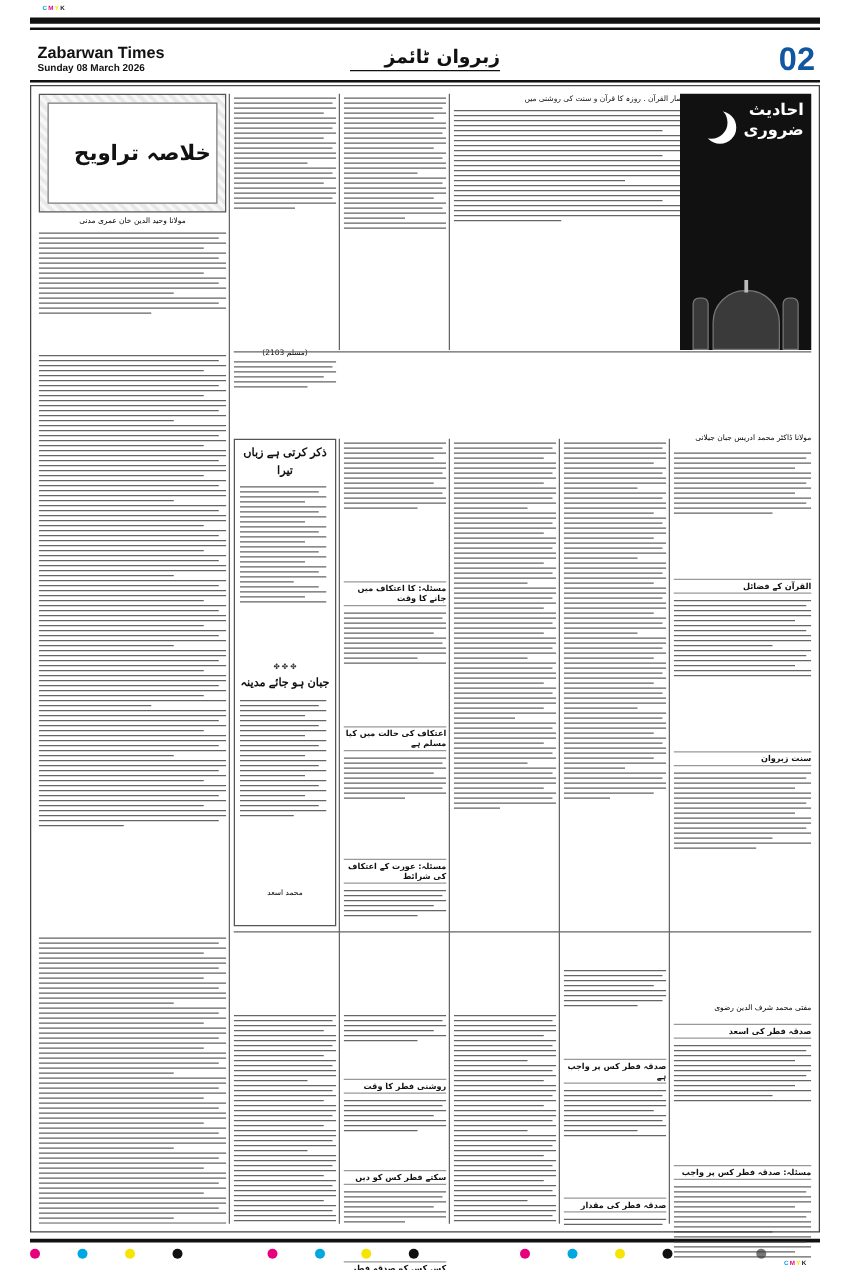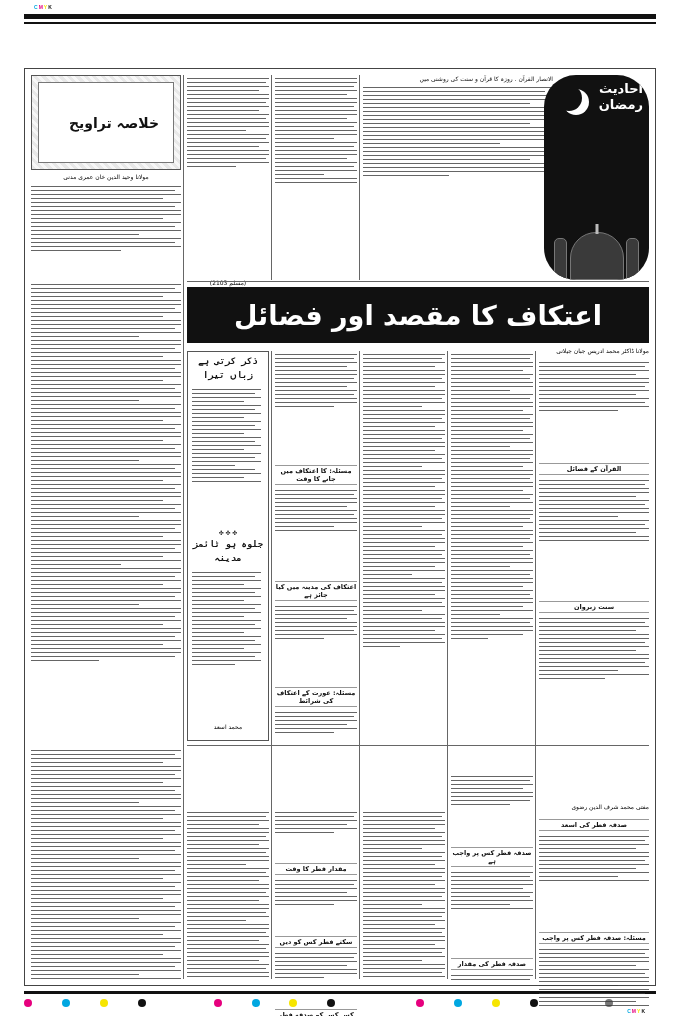--- a/index.html
+++ b/index.html
@@ -77,40 +77,40 @@
   
   .banner{
     position:absolute;background:#111;color:#fff;
     display:flex;align-items:center;justify-content:center;
     font-family:"DejaVu Sans",sans-serif;
     direction:rtl;font-weight:bold;
   }
   .banner.b1{font-size:27px;}
   .banner.b2{font-size:23px;}
   .mini-head{
-    font-family:"DejaVu Sans",sans-serif;direction:rtl;text-align:center;
+    font-family:"DejaVu Sans",sans-serif;direction:rtl;text-align:right;
     font-size:6.5px;font-weight:bold;color:#111;margin:4px 0 2px;
     border-top:1px solid #999;border-bottom:1px solid #999;padding:1px 0;
   }
   .boxed{
     border:1px solid #555;box-sizing:border-box;
   }
   
   .ornament{
     position:absolute;border:1px solid #555;box-sizing:border-box;
     background:
       repeating-linear-gradient(45deg,#e8e8e8 0 3px,#f7f7f7 3px 6px);
   }
   .ornament .inner{
     position:absolute;inset:6px;border:1px solid #777;background:#fff;
     display:flex;align-items:center;justify-content:center;
   }
   .ornament .ttl{
     font-family:"DejaVu Sans",sans-serif;direction:rtl;
-    font-size:14px;font-weight:bold;color:#111;margin-left:16px;
+    font-size:17px;font-weight:bold;color:#111;margin-left:16px;
   }
   
   .emblem{
     position:absolute;background:#111;color:#fff;box-sizing:border-box;
     overflow:hidden;
   }
   .emblem .etitle{
     position:absolute;right:6px;top:6px;
     font-family:"DejaVu Sans",sans-serif;direction:rtl;
     font-size:13px;font-weight:bold;line-height:1.25;color:#fff;text-align:right;
@@ -132,21 +132,21 @@
     position:absolute;bottom:0;width:11px;height:40px;background:#3a3a3a;border:1px solid #777;
     border-radius:5px 5px 0 0;
   }
   .emblem .min.l{left:10px}
   .emblem .min.r{right:10px}
   .byline{
     font-family:"DejaVu Sans",sans-serif;direction:rtl;text-align:left;
     font-size:6px;color:#111;margin-bottom:2px;
   }
   .poem{
-    font-family:Liberation Mono, monospace;direction:rtl;text-align:center;
+    font-family:Liberation Sans, sans-serif;direction:rtl;text-align:center;
     font-size:8px;line-height:1.5;color:#111;
   }
   .poem .t{font-size:9px;font-weight:bold;margin-bottom:3px}
   .center-star{text-align:center;font-size:6px;color:#333;margin:3px 0}
   .cap{font-size:6px;direction:rtl;text-align:center;font-family:"DejaVu Sans",sans-serif;}
 </style>
 </head>
 <body>
 
 <div class="page">
@@ -169,20 +169,29 @@
       <i style="left:36%;background:#00a7e1"></i>
     <i style="left:42%;background:#f6e500"></i>
       <i style="left:48%;background:#111"></i>
     <i style="left:62%;background:#e6007e"></i>
       <i style="left:68%;background:#00a7e1"></i>
     <i style="left:74%;background:#f6e500"></i>
       <i style="left:80%;background:#111"></i>
     <i style="left:92%;background:#777"></i>
   </div>
 
+  <div class="masthead">
+    <div class="brand">Zabarwan Times</div>
+    <div class="brand-date">Sunday 08 March 2026</div>
+    <div class="ur-logo">
+      <span>زبروان ٹائمز</span>
+      <span class="rule"></span>
+    </div>
+    <div class="pageno">02</div>
+  </div>
 
   <div class="frame">
 
     <div class="ornament" style="left:6px;top:6px;width:150px;height:95px;">
       <div class="inner">
         <div class="ttl">خلاصہ تراویح</div>
       </div>
     </div>
     <div class="cap" style="position:absolute;left:6px;top:104px;width:150px;">مولانا وحید الدین خان عمری مدنی</div>
 
@@ -299,34 +308,31 @@
         <div class="ln s2"></div>
           <div class="ln s1"></div>
           <div class="ln s3"></div>
           <div class="ln s1"></div>
         <div class="ln s1"></div>
           <div class="ln s2"></div>
           <div class="ln s6"></div>
       </div>
     </div>
 
-    <div class="emblem" style="right:6px;top:6px;width:105px;height:205px;border-radius:32px;">
+    <div class="emblem" style="right:6px;top:6px;width:105px;height:205px;">
       <div class="etitle">
         <div>احادیث</div>
-        <div>رمضان</div>
+        <div>ضروری</div>
       </div>
       <div class="moon"></div>
       <div class="min l"></div>
       <div class="min r"></div>
       <div class="dome"></div>
     </div>
 
-    <div class="banner b1" style="left:162px;right:6px;top:218px;height:56px;">
-      <span>اعتکاف کا مقصد اور فضائل</span>
-    </div>
 
     <div class="cap" style="position:absolute;right:6px;top:278px;width:110px;text-align:right">مولانا ڈاکٹر محمد ادریس جبان جیلانی</div>
 
     <div class="col" style="left:6px;top:212px;width:150px;height:460px;">
       <div class="lines">
         <div class="ln s1"></div>
           <div class="ln s2"></div>
           <div class="ln s1"></div>
           <div class="ln s3"></div>
         <div class="ln s1"></div>
@@ -448,21 +454,21 @@
           <div class="ln s3"></div>
           <div class="ln s2"></div>
           <div class="ln s5"></div>
         <div class="ln s3"></div>
           <div class="ln s2"></div>
           <div class="ln s4"></div>
           <div class="ln s2"></div>
       </div>
       <div class="center-star">✤ ✤ ✤</div>
       <div class="poem">
-        <div class="t">جلوہ ہو ٹائمز مدینہ</div>
+        <div class="t">جبان ہو جائے مدینہ</div>
       </div>
       <div class="lines" style="height:150px">
         <div class="ln s2"></div>
           <div class="ln s3"></div>
           <div class="ln s2"></div>
           <div class="ln s4"></div>
         <div class="ln s2"></div>
           <div class="ln s3"></div>
           <div class="ln s2"></div>
           <div class="ln s4"></div>
@@ -510,21 +516,21 @@
           <div class="ln s1"></div>
           <div class="ln s1"></div>
         <div class="ln s3"></div>
           <div class="ln s1"></div>
           <div class="ln s2"></div>
           <div class="ln s1"></div>
         <div class="ln s1"></div>
           <div class="ln s4"></div>
           <div class="ln s1"></div>
       </div>
-      <div class="mini-head">اعتکاف کی مدینہ میں کیا جائز ہے</div>
+      <div class="mini-head">اعتکاف کی حالت میں کیا مسلم ہے</div>
       <div class="lines" style="height:80px">
         <div class="ln s1"></div>
           <div class="ln s2"></div>
           <div class="ln s1"></div>
           <div class="ln s3"></div>
         <div class="ln s1"></div>
           <div class="ln s1"></div>
           <div class="ln s2"></div>
           <div class="ln s1"></div>
         <div class="ln s5"></div>
@@ -869,21 +875,21 @@
 
     <div class="col" style="left:250px;top:740px;width:82px;bottom:6px;">
       <div class="lines" style="height:50px">
         <div class="ln s1"></div>
           <div class="ln s2"></div>
           <div class="ln s1"></div>
           <div class="ln s3"></div>
         <div class="ln s1"></div>
           <div class="ln s4"></div>
       </div>
-      <div class="mini-head">مقدار فطر کا وقت</div>
+      <div class="mini-head">روشنی فطر کا وقت</div>
       <div class="lines" style="height:55px">
         <div class="ln s1"></div>
           <div class="ln s2"></div>
           <div class="ln s1"></div>
           <div class="ln s3"></div>
         <div class="ln s1"></div>
           <div class="ln s1"></div>
           <div class="ln s4"></div>
       </div>
       <div class="mini-head">سکتے فطر کس کو دیں</div>

